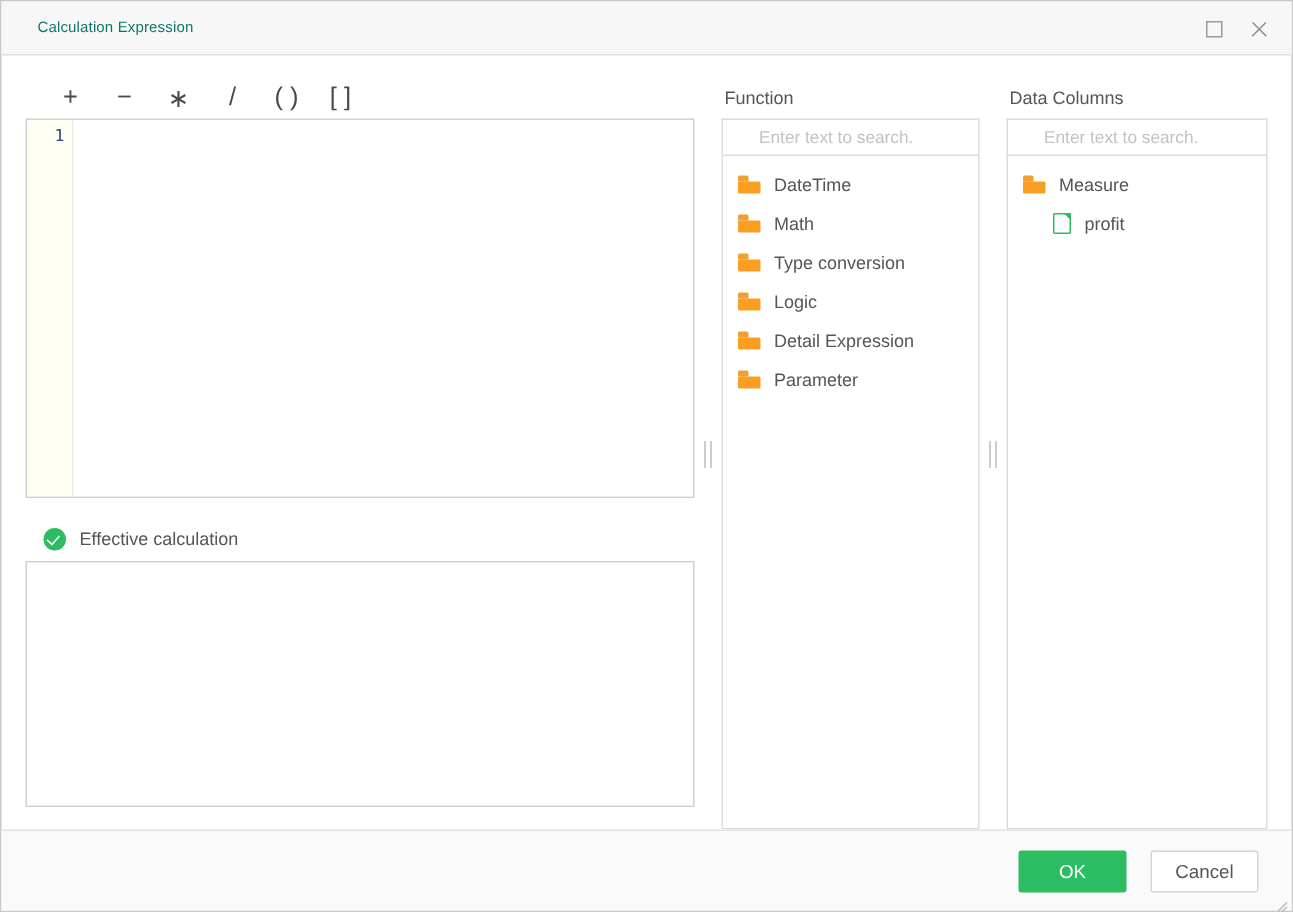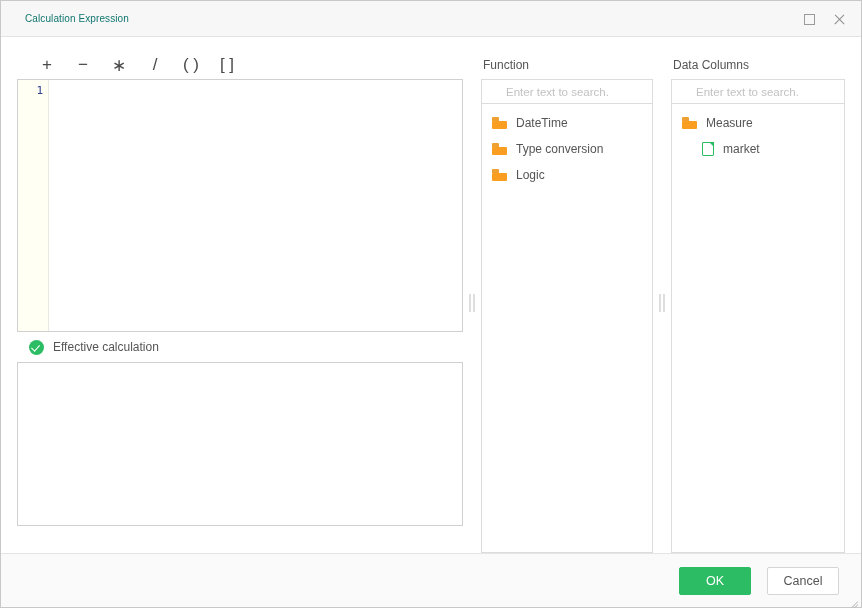--- a/index.html
+++ b/index.html
@@ -157,20 +157,21 @@
     outline: none;
     overflow: auto;
   }
 
   .status-row {
     height: 30px;
     display: flex;
     align-items: center;
     padding-left: 12px;
     gap: 9px;
+    margin-top: 12px;
   }
   .check-icon {
     width: 15px;
     height: 15px;
     border-radius: 50%;
     background: #2cbc63;
     position: relative;
     flex: none;
   }
   .check-icon::after {
@@ -443,28 +444,49 @@
               <i class="tab"></i>
               <i class="bdy"></i>
             </span>
           <span class="tree-label">DateTime</span>
         </div>
         <div class="tree-node">
           <span class="folder-icon">
               <i class="tab"></i>
               <i class="bdy"></i>
             </span>
+          <span class="tree-label">Math</span>
+        </div>
+        <div class="tree-node">
+          <span class="folder-icon">
+              <i class="tab"></i>
+              <i class="bdy"></i>
+            </span>
           <span class="tree-label">Type conversion</span>
         </div>
         <div class="tree-node">
           <span class="folder-icon">
               <i class="tab"></i>
               <i class="bdy"></i>
             </span>
           <span class="tree-label">Logic</span>
+        </div>
+        <div class="tree-node">
+          <span class="folder-icon">
+              <i class="tab"></i>
+              <i class="bdy"></i>
+            </span>
+          <span class="tree-label">Detail Expression</span>
+        </div>
+        <div class="tree-node">
+          <span class="folder-icon">
+              <i class="tab"></i>
+              <i class="bdy"></i>
+            </span>
+          <span class="tree-label">Parameter</span>
         </div>
       </div>
     </div>
 
     <div class="splitter">
       <span class="grip">
           <i></i>
           <i></i>
         </span>
     </div>
@@ -478,21 +500,21 @@
               <i class="tab"></i>
               <i class="bdy"></i>
             </span>
           <span class="tree-label">Measure</span>
         </div>
         <div class="tree-node child">
           <span class="file-icon">
               <i class="sheet"></i>
               <i class="fold"></i>
             </span>
-          <span class="tree-label">market</span>
+          <span class="tree-label">profit</span>
         </div>
       </div>
     </div>
 
   </div>
 
   <div class="footer">
     <div class="btn btn-ok">OK</div>
     <div class="btn btn-cancel">Cancel</div>
     <span class="resize-grip">

